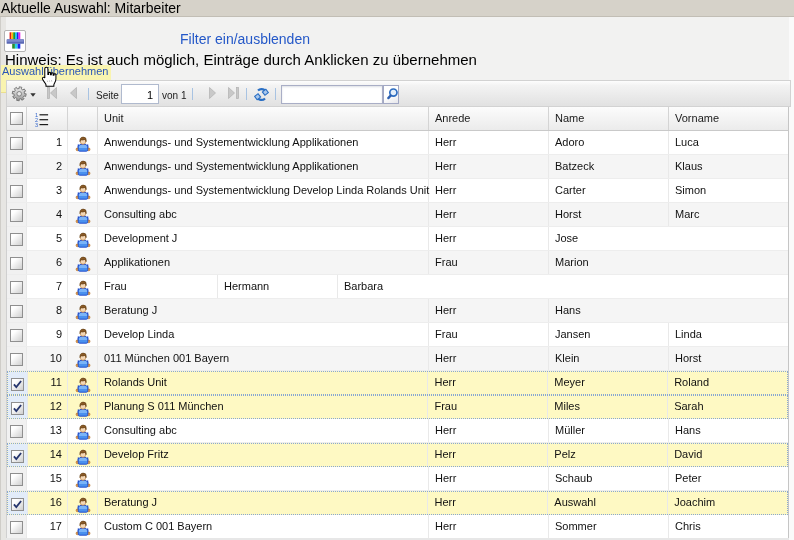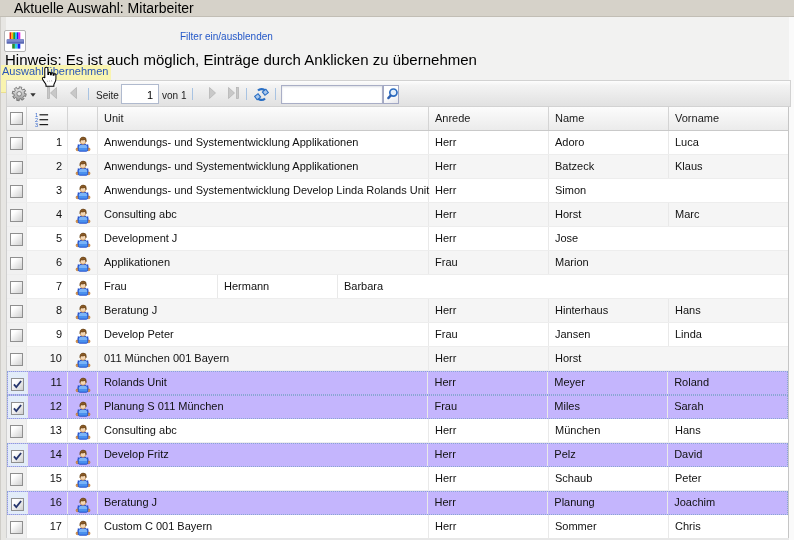--- a/index.html
+++ b/index.html
@@ -1,39 +1,39 @@
 <!DOCTYPE html>
 <html><head><meta charset="utf-8">
 <style>
 *{margin:0;padding:0;box-sizing:border-box}
 html,body{width:794px;height:540px;overflow:hidden}
 body{position:relative;font-family:"Liberation Sans",sans-serif;background:#f2f2f1;-webkit-font-smoothing:antialiased}
-.titlebar{position:absolute;left:0;top:0;width:794px;height:17px;background:#d6d2c9;border-bottom:1px solid #c2beb5;color:#000;font-size:14px;line-height:16px;padding-left:14px}
+.titlebar{position:absolute;left:0;top:0;width:794px;height:17px;background:#d6d2c9;border-bottom:1px solid #c2beb5;color:#000;font-size:14px;line-height:16px;padding-left:1px}
 .gutter{position:absolute;left:0;top:17px;width:6px;height:523px;background:#e7e6e3;border-left:1px solid #cfcdc8}
 .rightgap{position:absolute;left:789px;top:17px;width:5px;height:523px;background:#fafafa}
 .upper{position:absolute;left:0;top:17px;width:794px;height:65px;background:#f2f2f1}
 .iconbtn{position:absolute;left:4px;top:30px;width:22px;height:22px;background:#fff;border:1px solid #b3b3b3;border-radius:2px}
-.filterlink{position:absolute;left:180px;top:31px;font-size:10px;color:#2458c8}
+.filterlink{position:absolute;left:180px;top:31px;font-size:14px;color:#2458c8}
 .hinweis{position:absolute;left:5px;top:51px;font-size:15px;color:#000}
 .auswahl{position:absolute;left:1px;top:65px;background:#f9f4b0;padding:0 3px 2px 1px;font-size:11px;line-height:12px;height:28px;border-bottom:1px solid #ebdf8e}
 .auswahl span{color:#2a56b8}
 .toolbar{position:absolute;left:6px;top:80px;width:785px;height:27px;background:linear-gradient(#fdfdfd,#f3f3f3 18%,#e2e2e2 96%);border:1px solid #d2d2d2}
 .tsep{position:absolute;top:88px;width:1px;height:12px;background:#a8c3e2}
 .tlabel{position:absolute;top:90px;font-size:10px;color:#222}
 .pageinput{position:absolute;left:121px;top:84px;width:38px;height:20px;border:1px solid #b0bace;background:#fff;font-size:11px;text-align:right;padding:4px 5px 0 0;color:#000}
 .searchinput{position:absolute;left:281px;top:85px;width:102px;height:19px;border:1px solid #a9aec6;background:#fff;box-shadow:inset 0 1px 2px rgba(120,130,150,.25)}
 .searchbtn{position:absolute;left:383px;top:85px;width:16px;height:19px;border:1px solid #a2a8c4;background:linear-gradient(150deg,#ffffff 50%,#e6e6ea)}
 .grid{position:absolute;left:6px;top:107px;width:783px;height:433px;background:#fff;border-left:1px solid #d0d0d0;border-right:1px solid #c5c5c5}
 .ghead{position:absolute;left:6px;top:107px;width:783px;height:24px;background:linear-gradient(#fcfcfc,#ebebeb);border-left:1px solid #d0d0d0;border-right:1px solid #c5c5c5;border-bottom:1px solid #c9c9c9;display:flex}
 .ghead .h{border-right:1px solid #d4d4d4;height:100%;font-size:11px;color:#1a1a1a;line-height:23px;padding-left:6px}
 .h1{width:20px;padding:0!important}.h2{width:41px}.h3{width:30px}.h4{width:331px}.h5{width:120px}.h6{width:120px}.h7{width:119px;border-right:none!important}
 .row{position:absolute;left:7px;width:781px;height:24px;display:flex;font-size:11px;color:#111}
 .row.odd{background:#fff;border-bottom:1px solid #ededed}
 .row.even{background:#f5f5f5;border-bottom:1px solid #ededed}
-.row.sel{background:#c4b5fd;border:1px dotted #89a7d2}
+.row.sel{background:#fef9c3;border:1px dotted #89a7d2}
 .c{height:100%;border-right:1px solid #e9e9e9;line-height:23px;padding-left:6px;overflow:hidden;white-space:nowrap}
 .row.sel .c{line-height:21px}
 .c1{width:20px;background:#f1f1f1;padding:0}
 .row.sel .c1{background:#e2ecf9}
 .c2{width:41px;text-align:right;padding:0 5px 0 0}
 .c3{width:30px;padding:0}
 .c4{width:331px;overflow:visible!important}.c5{width:120px}.c6{width:120px}.c7{width:119px;border-right:none}
 .row.sel .c2{width:40px}
 .cbx{position:relative;width:13px;height:13px;margin:6px 0 0 3px;border:1px solid #8f8f8f;background:linear-gradient(135deg,#ffffff 25%,#cfcfcf)}
 .person{display:block;margin:5px 0 0 7px}
@@ -199,20 +199,21 @@
 <rect x="1.2" y="12.1" width="2.3" height="2.5" rx="0.9" fill="#efa24e" stroke="#b06a1c" stroke-width="0.7"></rect>
 <rect x="12.6" y="12.1" width="2.3" height="2.5" rx="0.9" fill="#efa24e" stroke="#b06a1c" stroke-width="0.7"></rect>
 <path d="M5 8.4 L11 8.4 L12.8 10.4 L12.8 13.8 Q12.8 15.2 11.4 15.2 L4.6 15.2 Q3.2 15.2 3.2 13.8 L3.2 10.4 Z" fill="#4a90ee" stroke="#1c46c8" stroke-width="0.9"></path>
 <path d="M5.3 9.1 L10.7 9.1 L12.1 10.7 L12.1 11.9 L3.9 11.9 L3.9 10.7 Z" fill="#7fb8f8" opacity="0.9"></path>
 <ellipse cx="8" cy="5.3" rx="2.8" ry="3.0" fill="#f4d6b4" stroke="#c08848" stroke-width="0.7"></ellipse>
 <path d="M5.0 5.6 Q4.4 1.3 8.2 1.1 Q11.6 1.0 11.2 4.6 L11.0 5.7 Q10.7 4.0 9.9 3.4 Q7.6 4.5 5.9 3.8 Q5.2 4.5 5.0 5.6 Z" fill="#8a5a26" stroke="#5e3a10" stroke-width="0.6"></path>
 </svg>
     </div>
     <div class="c c4">Anwendungs- und Systementwicklung Develop Linda Rolands Unit</div>
     <div class="c c5">Herr</div>
+    <div class="c c6">Carter</div>
     <div class="c c7">Simon</div>
   </div>
 <div class="row even" style="top:203px">
     <div class="c c1">
       <div class="cbx"></div>
     </div>
     <div class="c c2">4</div>
     <div class="c c3">
       <svg class="person" width="16" height="16" viewBox="0 0 16 16">
 <rect x="2.7" y="8.2" width="1.3" height="4.0" rx="0.65" fill="#2a52cc"></rect>
@@ -305,41 +306,40 @@
 <rect x="1.2" y="12.1" width="2.3" height="2.5" rx="0.9" fill="#efa24e" stroke="#b06a1c" stroke-width="0.7"></rect>
 <rect x="12.6" y="12.1" width="2.3" height="2.5" rx="0.9" fill="#efa24e" stroke="#b06a1c" stroke-width="0.7"></rect>
 <path d="M5 8.4 L11 8.4 L12.8 10.4 L12.8 13.8 Q12.8 15.2 11.4 15.2 L4.6 15.2 Q3.2 15.2 3.2 13.8 L3.2 10.4 Z" fill="#4a90ee" stroke="#1c46c8" stroke-width="0.9"></path>
 <path d="M5.3 9.1 L10.7 9.1 L12.1 10.7 L12.1 11.9 L3.9 11.9 L3.9 10.7 Z" fill="#7fb8f8" opacity="0.9"></path>
 <ellipse cx="8" cy="5.3" rx="2.8" ry="3.0" fill="#f4d6b4" stroke="#c08848" stroke-width="0.7"></ellipse>
 <path d="M5.0 5.6 Q4.4 1.3 8.2 1.1 Q11.6 1.0 11.2 4.6 L11.0 5.7 Q10.7 4.0 9.9 3.4 Q7.6 4.5 5.9 3.8 Q5.2 4.5 5.0 5.6 Z" fill="#8a5a26" stroke="#5e3a10" stroke-width="0.6"></path>
 </svg>
     </div>
     <div class="c c4">Beratung J</div>
     <div class="c c5">Herr</div>
-    <div class="c c6">Hinterhaus</div>
     <div class="c c7">Hans</div>
   </div>
 <div class="row odd" style="top:323px">
     <div class="c c1">
       <div class="cbx"></div>
     </div>
     <div class="c c2">9</div>
     <div class="c c3">
       <svg class="person" width="16" height="16" viewBox="0 0 16 16">
 <rect x="2.7" y="8.2" width="1.3" height="4.0" rx="0.65" fill="#2a52cc"></rect>
 <rect x="12.0" y="8.2" width="1.3" height="4.0" rx="0.65" fill="#2a52cc"></rect>
 <rect x="1.2" y="12.1" width="2.3" height="2.5" rx="0.9" fill="#efa24e" stroke="#b06a1c" stroke-width="0.7"></rect>
 <rect x="12.6" y="12.1" width="2.3" height="2.5" rx="0.9" fill="#efa24e" stroke="#b06a1c" stroke-width="0.7"></rect>
 <path d="M5 8.4 L11 8.4 L12.8 10.4 L12.8 13.8 Q12.8 15.2 11.4 15.2 L4.6 15.2 Q3.2 15.2 3.2 13.8 L3.2 10.4 Z" fill="#4a90ee" stroke="#1c46c8" stroke-width="0.9"></path>
 <path d="M5.3 9.1 L10.7 9.1 L12.1 10.7 L12.1 11.9 L3.9 11.9 L3.9 10.7 Z" fill="#7fb8f8" opacity="0.9"></path>
 <ellipse cx="8" cy="5.3" rx="2.8" ry="3.0" fill="#f4d6b4" stroke="#c08848" stroke-width="0.7"></ellipse>
 <path d="M5.0 5.6 Q4.4 1.3 8.2 1.1 Q11.6 1.0 11.2 4.6 L11.0 5.7 Q10.7 4.0 9.9 3.4 Q7.6 4.5 5.9 3.8 Q5.2 4.5 5.0 5.6 Z" fill="#8a5a26" stroke="#5e3a10" stroke-width="0.6"></path>
 </svg>
     </div>
-    <div class="c c4">Develop Peter</div>
+    <div class="c c4">Develop Linda</div>
     <div class="c c5">Frau</div>
     <div class="c c6">Jansen</div>
     <div class="c c7">Linda</div>
   </div>
 <div class="row even" style="top:347px">
     <div class="c c1">
       <div class="cbx"></div>
     </div>
     <div class="c c2">10</div>
     <div class="c c3">
@@ -349,20 +349,21 @@
 <rect x="1.2" y="12.1" width="2.3" height="2.5" rx="0.9" fill="#efa24e" stroke="#b06a1c" stroke-width="0.7"></rect>
 <rect x="12.6" y="12.1" width="2.3" height="2.5" rx="0.9" fill="#efa24e" stroke="#b06a1c" stroke-width="0.7"></rect>
 <path d="M5 8.4 L11 8.4 L12.8 10.4 L12.8 13.8 Q12.8 15.2 11.4 15.2 L4.6 15.2 Q3.2 15.2 3.2 13.8 L3.2 10.4 Z" fill="#4a90ee" stroke="#1c46c8" stroke-width="0.9"></path>
 <path d="M5.3 9.1 L10.7 9.1 L12.1 10.7 L12.1 11.9 L3.9 11.9 L3.9 10.7 Z" fill="#7fb8f8" opacity="0.9"></path>
 <ellipse cx="8" cy="5.3" rx="2.8" ry="3.0" fill="#f4d6b4" stroke="#c08848" stroke-width="0.7"></ellipse>
 <path d="M5.0 5.6 Q4.4 1.3 8.2 1.1 Q11.6 1.0 11.2 4.6 L11.0 5.7 Q10.7 4.0 9.9 3.4 Q7.6 4.5 5.9 3.8 Q5.2 4.5 5.0 5.6 Z" fill="#8a5a26" stroke="#5e3a10" stroke-width="0.6"></path>
 </svg>
     </div>
     <div class="c c4">011 München 001 Bayern</div>
     <div class="c c5">Herr</div>
+    <div class="c c6">Klein</div>
     <div class="c c7">Horst</div>
   </div>
 <div class="row sel" style="top:371px">
     <div class="c c1">
       <div class="cbx">
         <svg width="13" height="13" viewBox="0 0 13 13" style="position:absolute;left:-1px;top:-1px">
           <path d="M2.9 6.3 L5.3 9.0 L10.1 3.0" fill="none" stroke="#26366e" stroke-width="1.8"></path>
         </svg>
       </div>
     </div>
@@ -422,21 +423,21 @@
 <rect x="1.2" y="12.1" width="2.3" height="2.5" rx="0.9" fill="#efa24e" stroke="#b06a1c" stroke-width="0.7"></rect>
 <rect x="12.6" y="12.1" width="2.3" height="2.5" rx="0.9" fill="#efa24e" stroke="#b06a1c" stroke-width="0.7"></rect>
 <path d="M5 8.4 L11 8.4 L12.8 10.4 L12.8 13.8 Q12.8 15.2 11.4 15.2 L4.6 15.2 Q3.2 15.2 3.2 13.8 L3.2 10.4 Z" fill="#4a90ee" stroke="#1c46c8" stroke-width="0.9"></path>
 <path d="M5.3 9.1 L10.7 9.1 L12.1 10.7 L12.1 11.9 L3.9 11.9 L3.9 10.7 Z" fill="#7fb8f8" opacity="0.9"></path>
 <ellipse cx="8" cy="5.3" rx="2.8" ry="3.0" fill="#f4d6b4" stroke="#c08848" stroke-width="0.7"></ellipse>
 <path d="M5.0 5.6 Q4.4 1.3 8.2 1.1 Q11.6 1.0 11.2 4.6 L11.0 5.7 Q10.7 4.0 9.9 3.4 Q7.6 4.5 5.9 3.8 Q5.2 4.5 5.0 5.6 Z" fill="#8a5a26" stroke="#5e3a10" stroke-width="0.6"></path>
 </svg>
     </div>
     <div class="c c4">Consulting abc</div>
     <div class="c c5">Herr</div>
-    <div class="c c6">München</div>
+    <div class="c c6">Müller</div>
     <div class="c c7">Hans</div>
   </div>
 <div class="row sel" style="top:443px">
     <div class="c c1">
       <div class="cbx">
         <svg width="13" height="13" viewBox="0 0 13 13" style="position:absolute;left:-1px;top:-1px">
           <path d="M2.9 6.3 L5.3 9.0 L10.1 3.0" fill="none" stroke="#26366e" stroke-width="1.8"></path>
         </svg>
       </div>
     </div>
@@ -496,21 +497,21 @@
 <rect x="1.2" y="12.1" width="2.3" height="2.5" rx="0.9" fill="#efa24e" stroke="#b06a1c" stroke-width="0.7"></rect>
 <rect x="12.6" y="12.1" width="2.3" height="2.5" rx="0.9" fill="#efa24e" stroke="#b06a1c" stroke-width="0.7"></rect>
 <path d="M5 8.4 L11 8.4 L12.8 10.4 L12.8 13.8 Q12.8 15.2 11.4 15.2 L4.6 15.2 Q3.2 15.2 3.2 13.8 L3.2 10.4 Z" fill="#4a90ee" stroke="#1c46c8" stroke-width="0.9"></path>
 <path d="M5.3 9.1 L10.7 9.1 L12.1 10.7 L12.1 11.9 L3.9 11.9 L3.9 10.7 Z" fill="#7fb8f8" opacity="0.9"></path>
 <ellipse cx="8" cy="5.3" rx="2.8" ry="3.0" fill="#f4d6b4" stroke="#c08848" stroke-width="0.7"></ellipse>
 <path d="M5.0 5.6 Q4.4 1.3 8.2 1.1 Q11.6 1.0 11.2 4.6 L11.0 5.7 Q10.7 4.0 9.9 3.4 Q7.6 4.5 5.9 3.8 Q5.2 4.5 5.0 5.6 Z" fill="#8a5a26" stroke="#5e3a10" stroke-width="0.6"></path>
 </svg>
     </div>
     <div class="c c4">Beratung J</div>
     <div class="c c5">Herr</div>
-    <div class="c c6">Planung</div>
+    <div class="c c6">Auswahl</div>
     <div class="c c7">Joachim</div>
   </div>
 <div class="row odd" style="top:515px">
     <div class="c c1">
       <div class="cbx"></div>
     </div>
     <div class="c c2">17</div>
     <div class="c c3">
       <svg class="person" width="16" height="16" viewBox="0 0 16 16">
 <rect x="2.7" y="8.2" width="1.3" height="4.0" rx="0.65" fill="#2a52cc"></rect>

